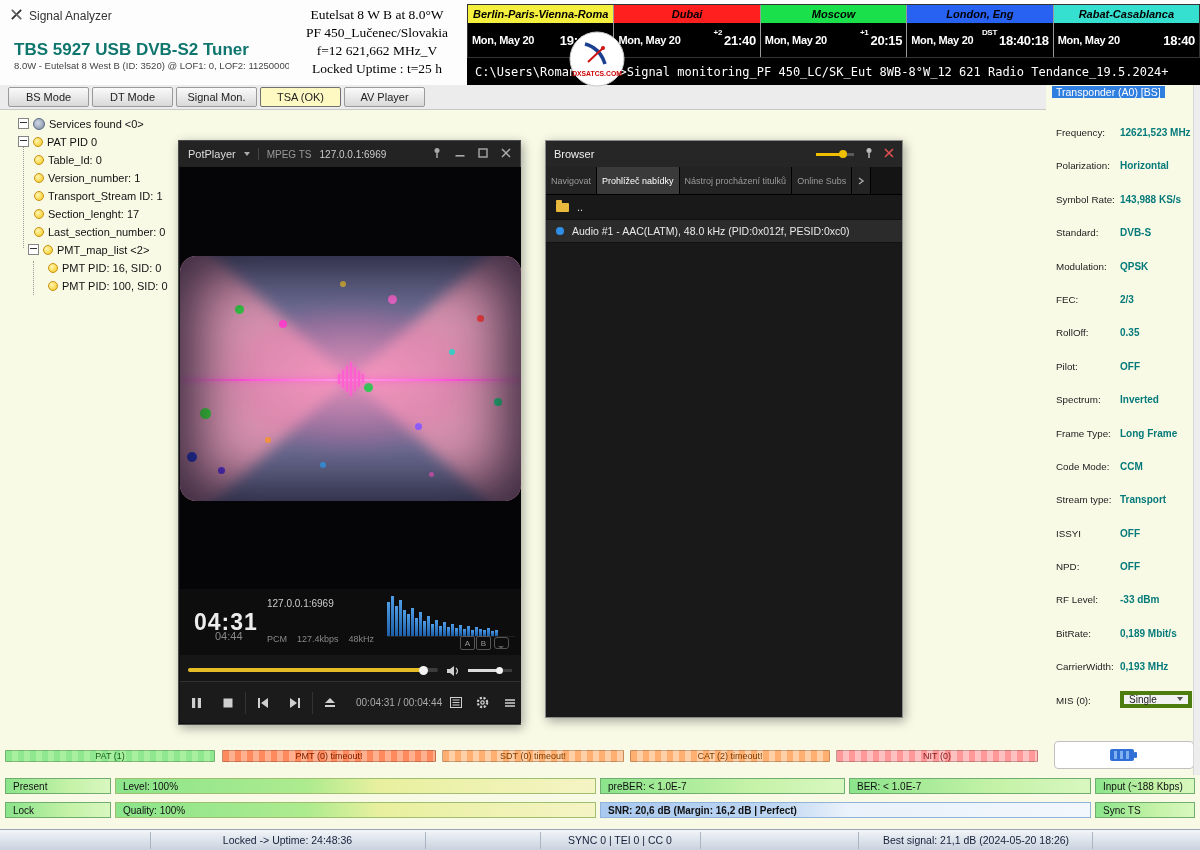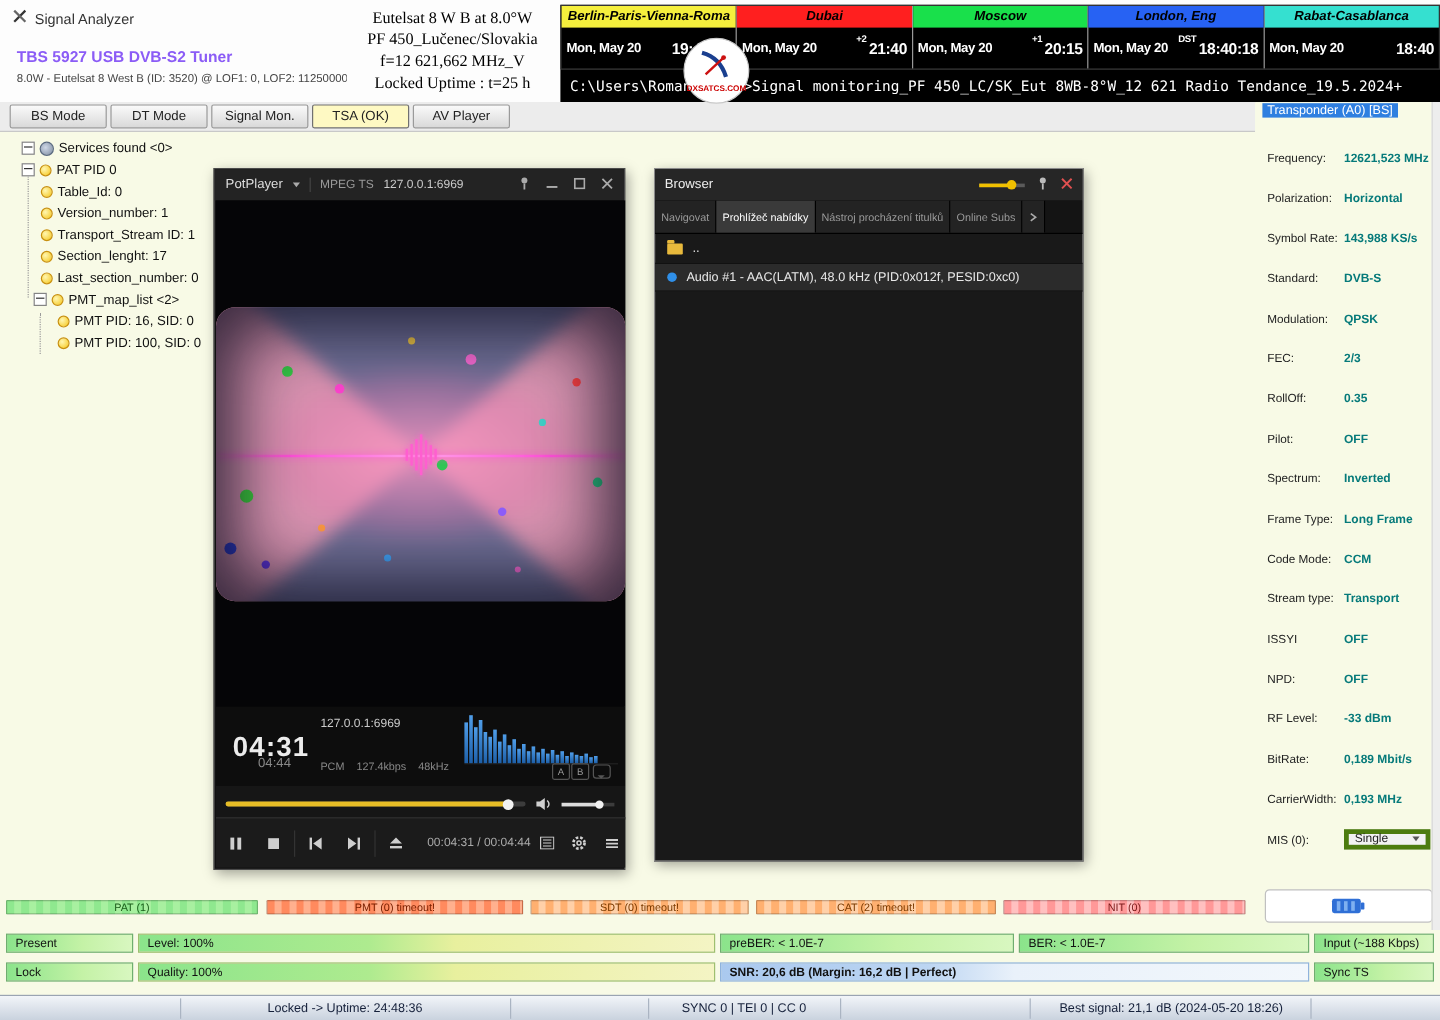--- a/index.html
+++ b/index.html
@@ -3,21 +3,21 @@
 <meta charset="utf-8">
 <style>
   html,body{margin:0;padding:0;background:#555;}
   #app{position:relative;width:1200px;height:850px;background:#f8fae6;overflow:hidden;
        font-family:"Liberation Sans",sans-serif;}
 
   
   .topbar{position:absolute;left:0;top:0;width:1200px;height:85px;background:#fdfdfd;border-bottom:1px solid #d5d5d5;}
   .titlebar-left{position:absolute;left:10px;top:7px;display:flex;gap:6px;align-items:center;}
   .app-title{font-size:12px;color:#333;}
-  .tuner-title{position:absolute;left:14px;top:40px;font-size:13px;font-weight:bold;color:#8b5cf6;}
+  .tuner-title{position:absolute;left:14px;top:40px;font-size:17px;font-weight:bold;color:#0f766e;}
   .tuner-subtitle{position:absolute;left:14px;top:60px;font-size:9.5px;color:#444;white-space:nowrap;width:275px;overflow:hidden;}
   .overlay-info{position:absolute;left:288px;top:6px;width:178px;text-align:center;
                 font-family:"Liberation Serif",serif;font-size:13.5px;color:#000;line-height:18px;}
 
   .clock-panel{position:absolute;left:467px;top:4px;width:733px;height:54px;background:#000;display:flex;border:1px solid #333;box-sizing:border-box;}
   .clock-cell{flex:1;border-right:1px solid #999;display:flex;flex-direction:column;min-width:0;}
   .clock-cell:last-child{border-right:none;}
   .clock-head{height:18px;display:flex;align-items:center;justify-content:center;font-size:11px;font-weight:bold;font-style:italic;color:#000;white-space:nowrap;overflow:hidden;}
   .clock-body{flex:1;display:flex;align-items:center;padding:0 4px;color:#fff;font-weight:bold;letter-spacing:-0.3px;}
   .clock-date{font-size:11px;white-space:nowrap;}

